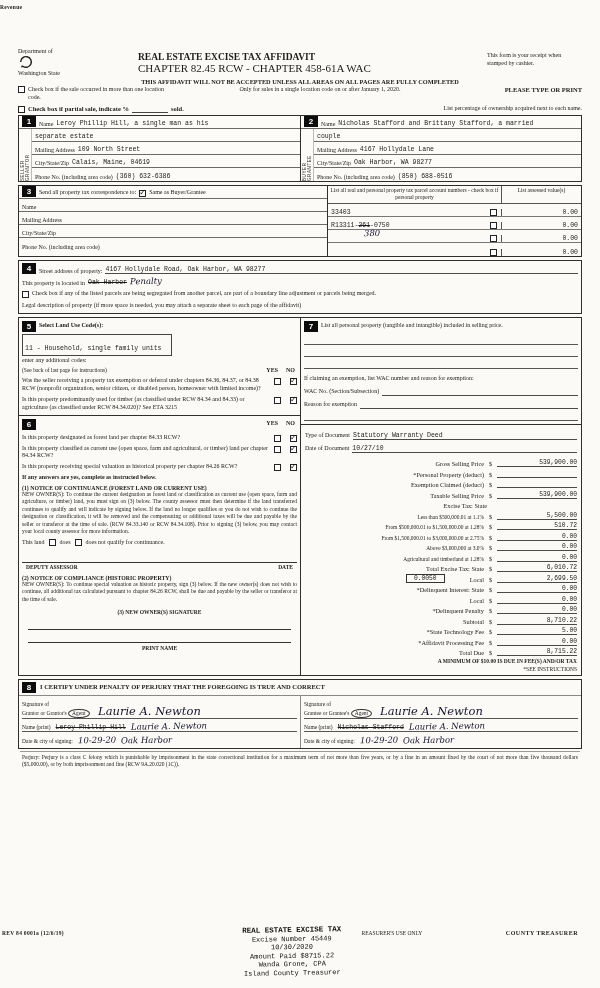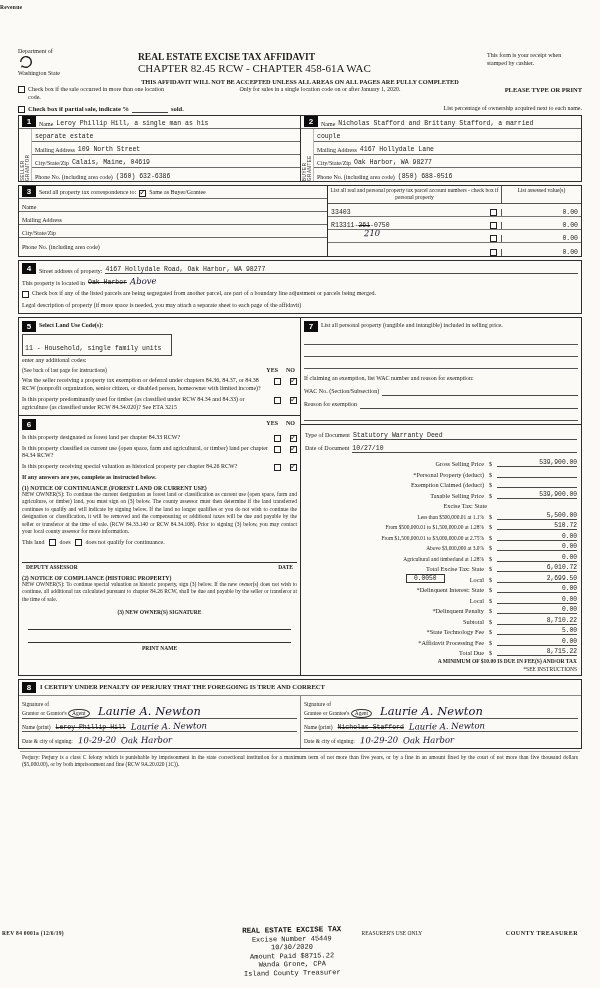--- a/index.html
+++ b/index.html
@@ -252,21 +252,21 @@
         <div class="phdr fine c">List all real and personal property tax parcel account numbers - check box if personal property</div>
         <div class="avalwrap fine">List assessed value(s)</div>
       </div>
       <div class="parcelrow">
         <span class="typed pnum">33403</span>
         <span class="pcb"><span class="cb"></span></span>
         <span class="typed avalv">0.00</span>
       </div>
       <div class="parcelrow">
         <span class="typed pnum"><span>R13311-</span><span class="struck">261</span><span>-0750</span></span>
-        <span class="hand p210">210</span>
+        <span class="hand p210">380</span>
         <span class="pcb"><span class="cb"></span></span>
         <span class="typed avalv">0.00</span>
       </div>
       <div class="parcelrow">
         <span class="typed pnum"></span>
         <span class="pcb"><span class="cb"></span></span>
         <span class="typed avalv">0.00</span>
       </div>
       <div class="parcelrow nb">
         <span class="typed pnum"></span>
@@ -278,21 +278,21 @@
 
   <div class="sec4">
     <div class="s4row">
       <span class="numbox">4</span>
       <span class="flbl">Street address of property:</span>
       <span class="typed grow ul">4167 Hollydale Road, Oak Harbor, WA  98277</span>
     </div>
     <div class="s4row">
       <span class="flbl">This property is located in</span>
       <span class="typed struck">Oak Harbor</span>
-      <span class="hand">Above</span>
+      <span class="hand">Penalty</span>
     </div>
     <div class="s4row">
       <span class="cb"></span>
       <span class="tiny">Check box if any of the listed parcels are being segregated from another parcel, are part of a boundary line adjustment or parcels being merged.</span>
     </div>
     <div class="s4row">
       <span class="tiny">Legal description of property (if more space is needed, you may attach a separate sheet to each page of the affidavit)</span>
     </div>
   </div>
 

